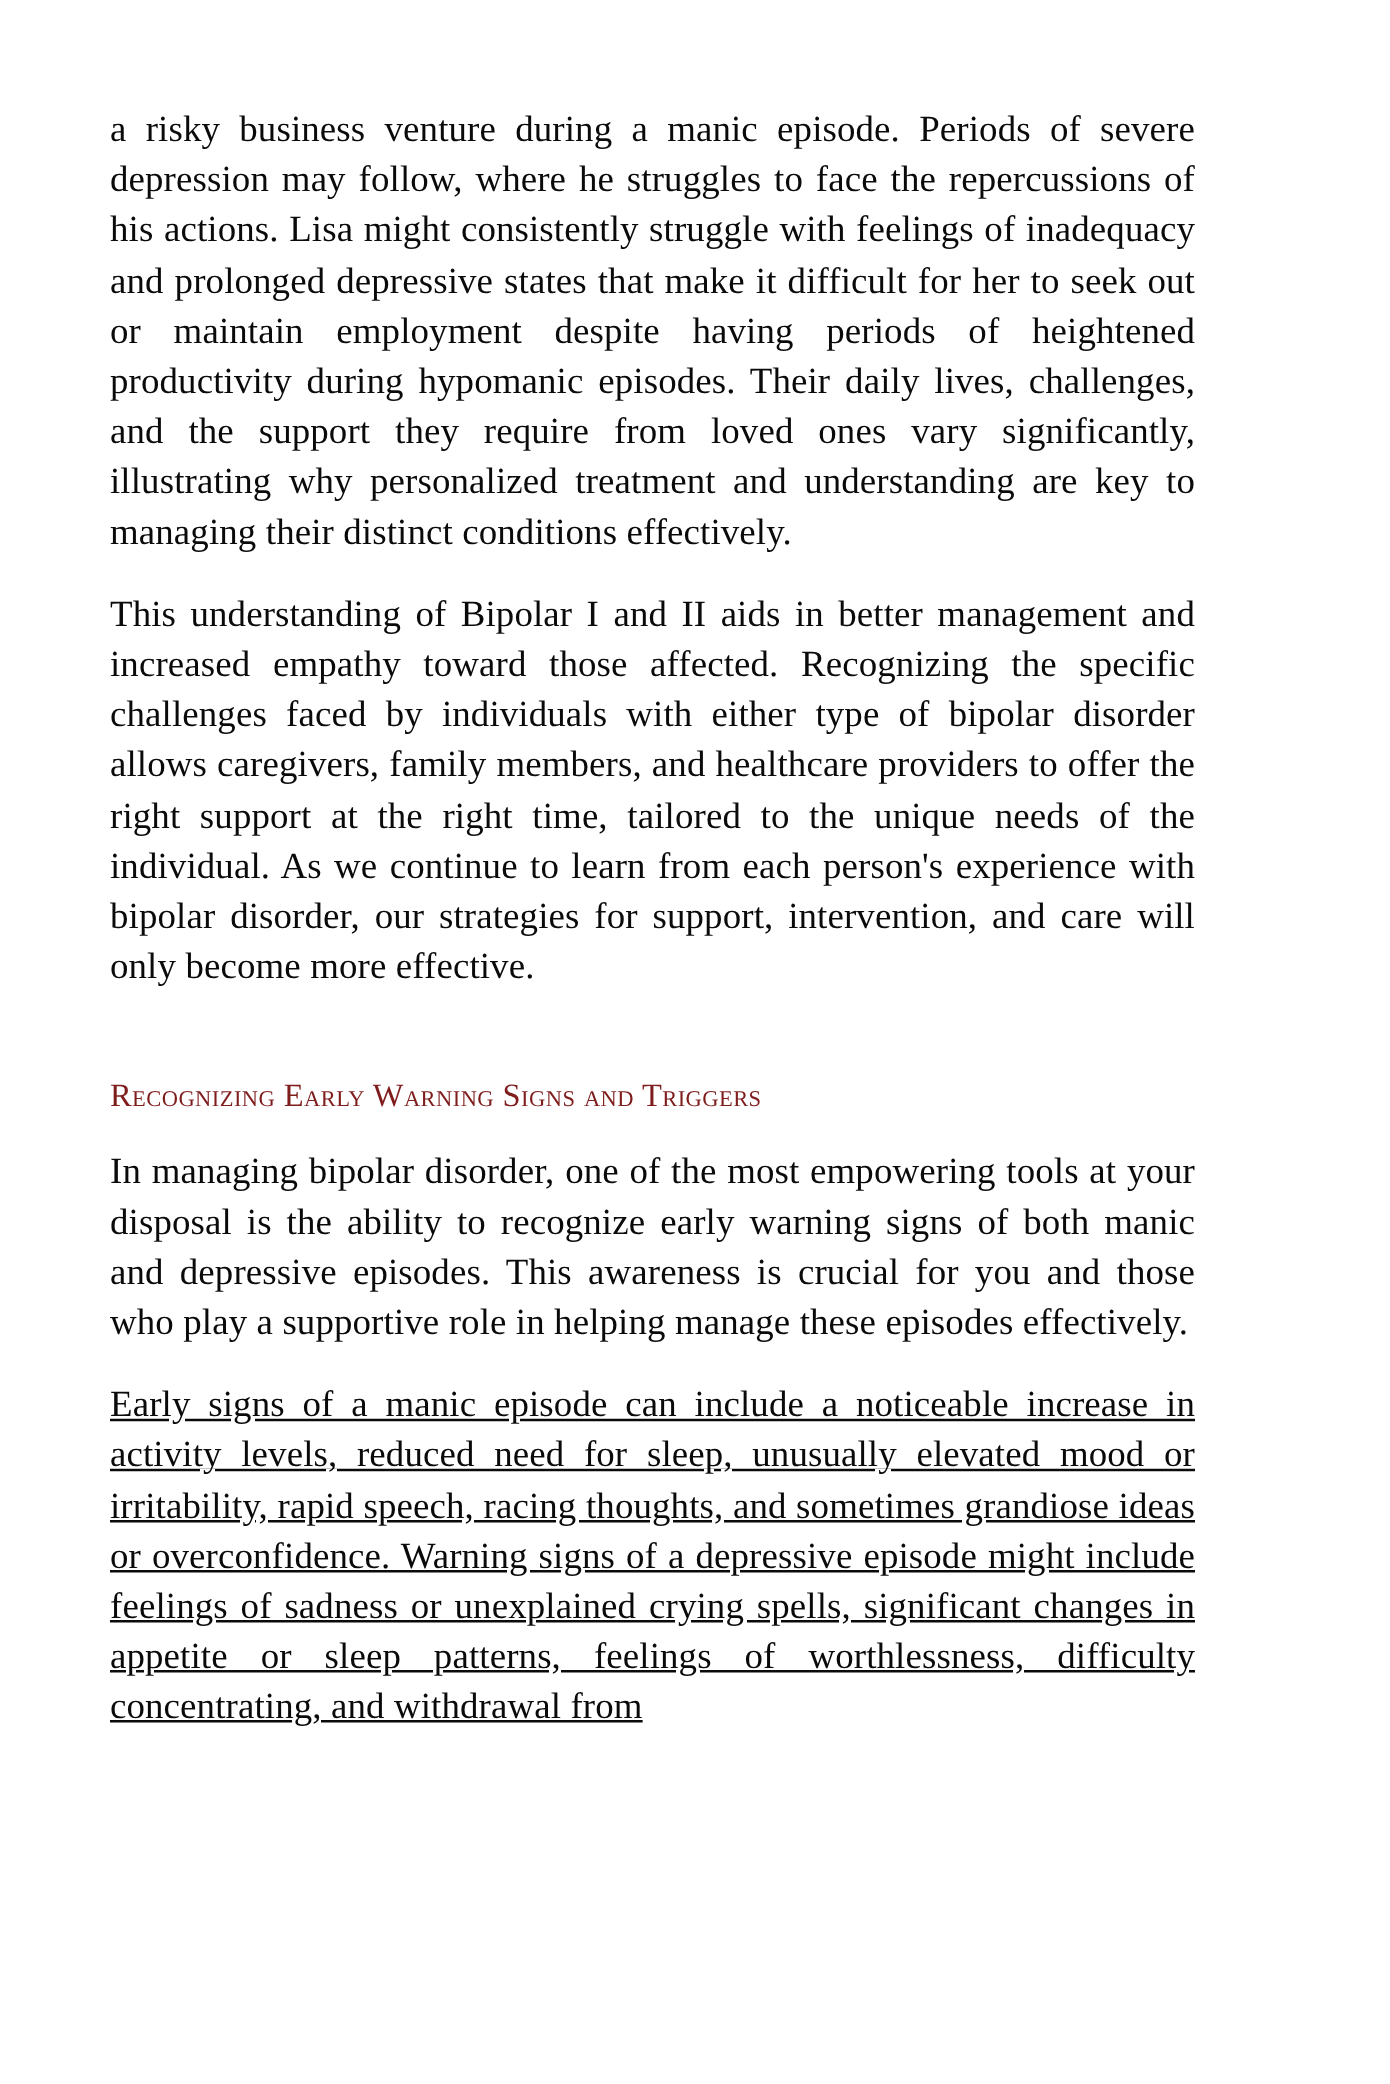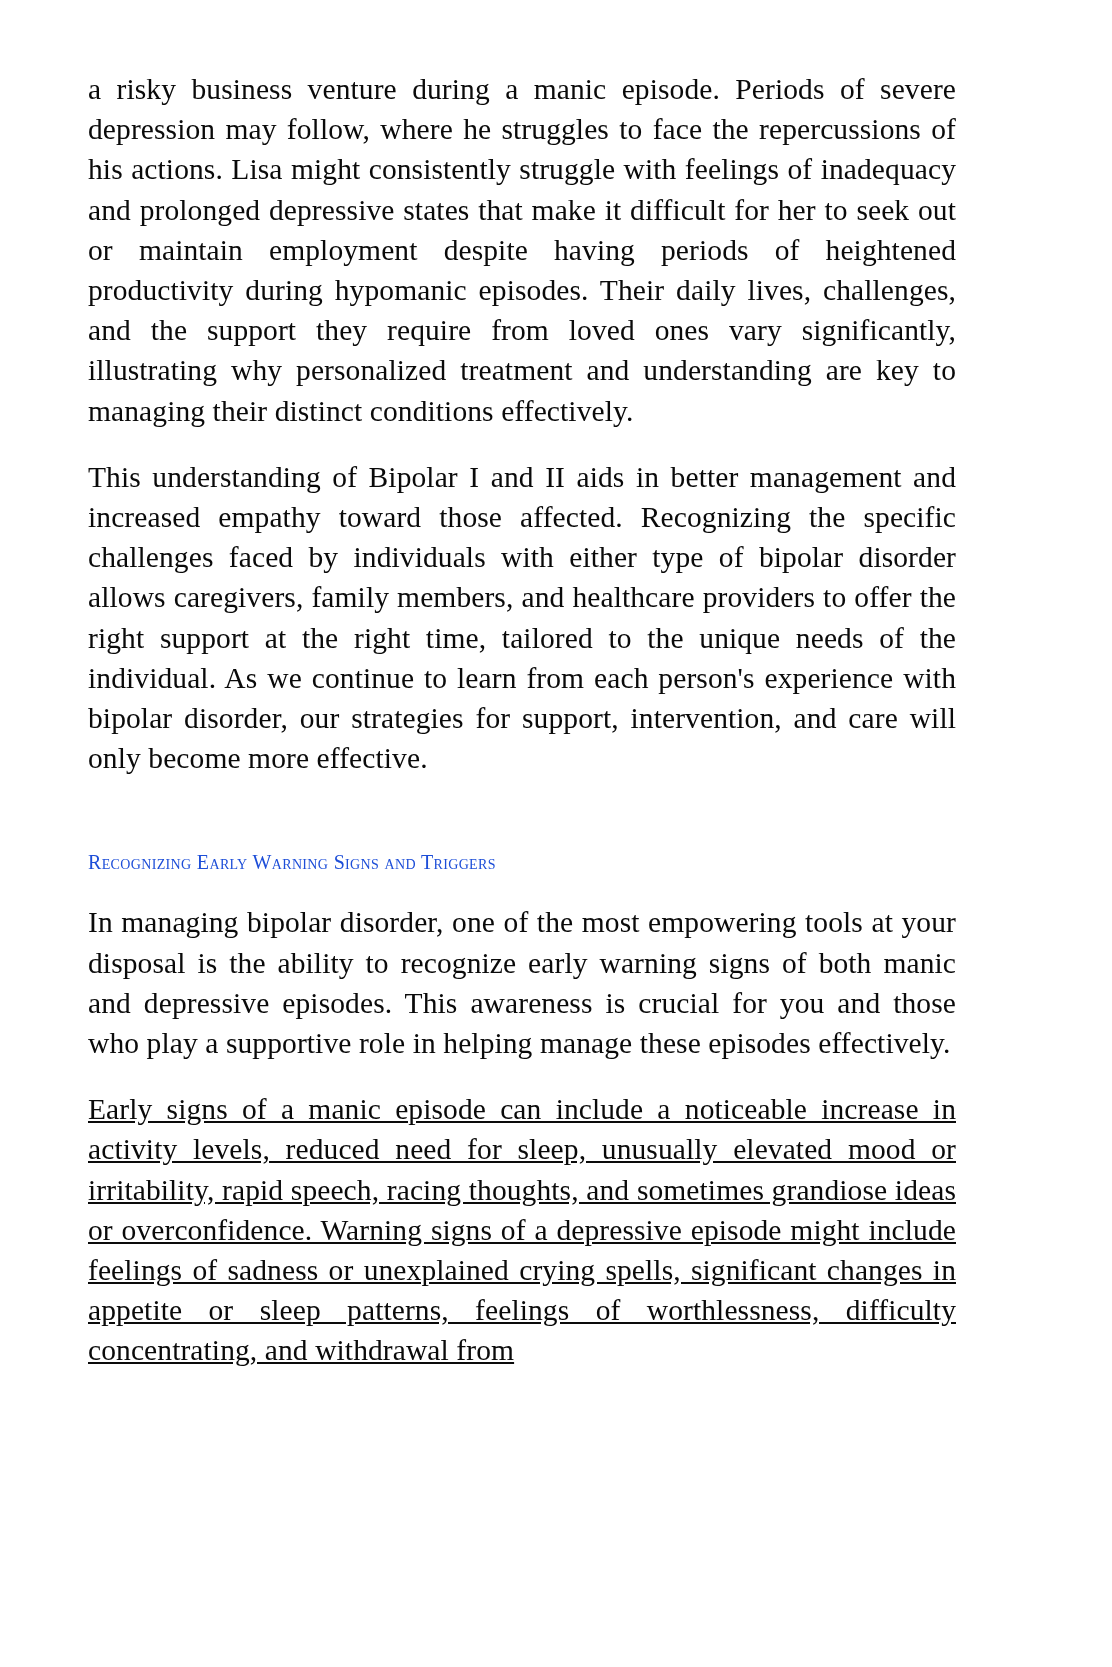--- a/index.html
+++ b/index.html
@@ -19,21 +19,21 @@
     position: relative;
     width: 1112px;
     height: 1667px;
     background: #ffffff;
     box-sizing: border-box;
   }
 
   .content {
     position: absolute;
     left: 88px;
-    top: 69px;
+    top: 84px;
     width: 868px;
   }
 
   .body-par {
     margin: 0 0 26px 0;
     font-size: 29.5px;
     line-height: 40.2px;
     text-align: justify;
     text-justify: inter-word;
     letter-spacing: 0.1px;
@@ -46,27 +46,27 @@
     margin-bottom: 0;
     text-decoration: underline;
   }
 
   .gap-before-heading {
     height: 40px;
   }
 
   .section-heading {
     margin: 0 0 22px 0;
-    font-size: 20px;
+    font-size: 26px;
     line-height: 36px;
     font-variant: small-caps;
     font-weight: normal;
     letter-spacing: 0.35px;
     text-align: left;
-    color: #1d4ed8;
+    color: #7f1d1d;
   }
 
   .clip-tail {
     overflow: hidden;
   }
 </style>
 </head>
 <body>
 
 <div class="page">

